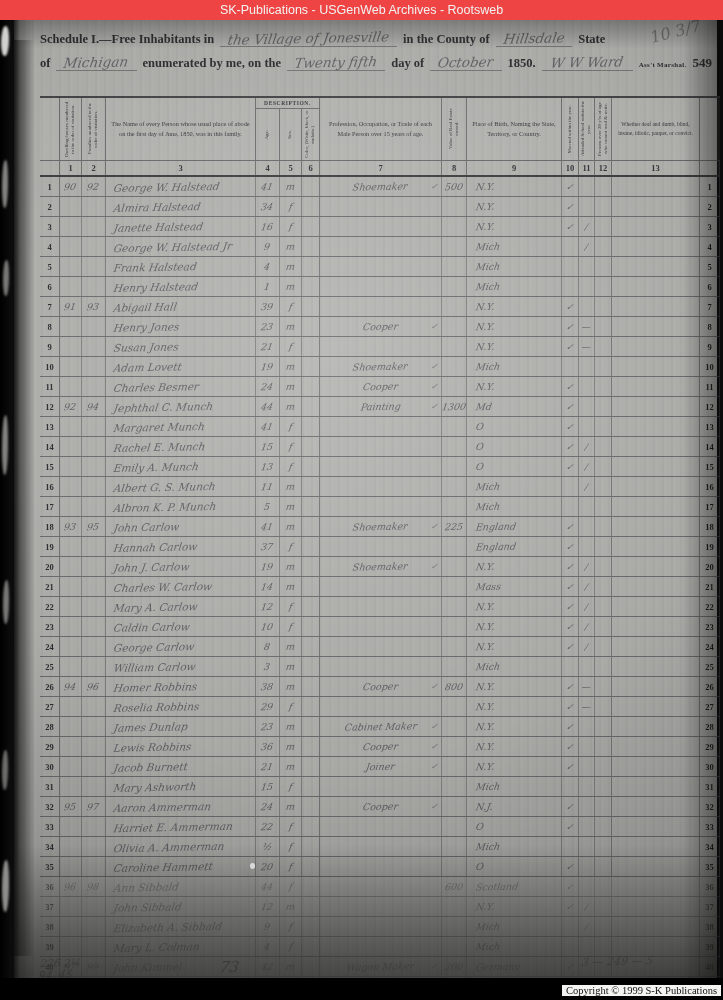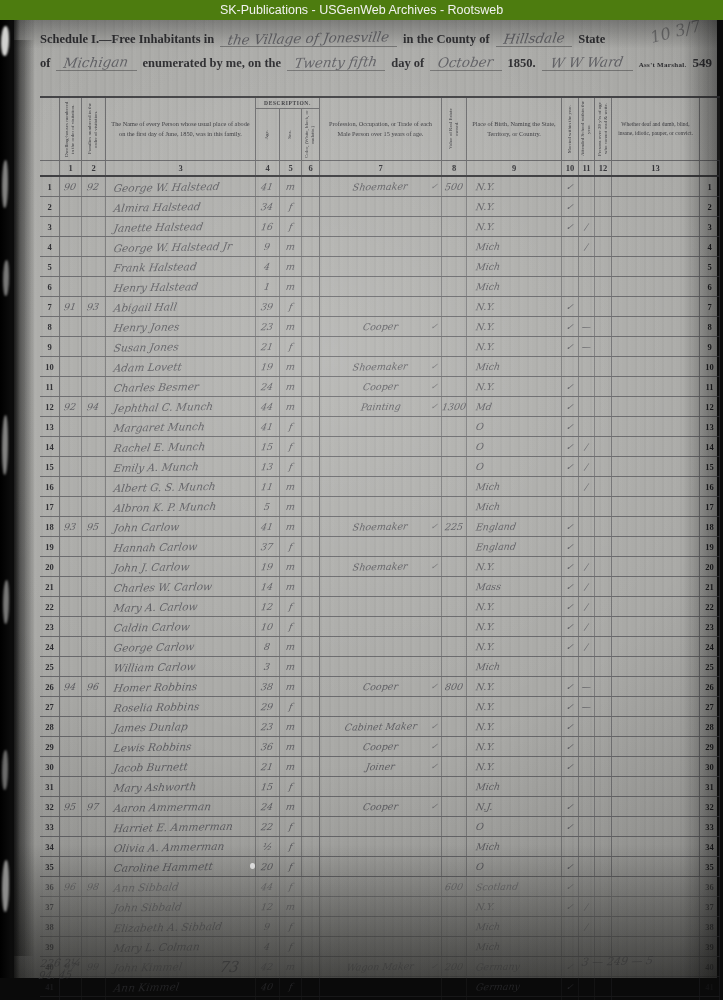--- a/index.html
+++ b/index.html
@@ -1,19 +1,19 @@
 <!DOCTYPE html>
 <html><head>
 <meta charset="utf-8">
 <style>
   html,body{margin:0;padding:0;background:#111;}
   .stage{position:relative;width:723px;height:1000px;background:#0a0a0a;overflow:hidden;
          font-family:"Liberation Serif",serif;}
   
-  .top-bar{position:absolute;left:0;top:0;width:723px;height:20px;background:#4d7c0f;
+  .top-bar{position:absolute;left:0;top:0;width:723px;height:20px;background:#ef4444;
            display:flex;align-items:center;justify-content:center;z-index:30;}
   .top-bar span{color:#f2f2f2;font-family:"Liberation Sans",sans-serif;font-size:12.5px;}
   .bottom-bar{position:absolute;left:0;bottom:0;width:723px;height:22px;background:#000;
               display:flex;align-items:center;justify-content:flex-end;z-index:30;}
   .copyright{background:#f4f4f2;color:#111;font-size:10.5px;padding:0 4px;margin:2px 2px 0 0;
              font-family:"Liberation Serif",serif;}
   
   .paper{position:absolute;left:14px;top:20px;width:703px;height:958px;
          background:
            repeating-linear-gradient(90deg, rgba(0,0,0,.025) 0 2px, rgba(255,255,255,.02) 2px 5px, transparent 5px 9px),
@@ -1578,13 +1578,16 @@
   <div class="binding">
     <div class="blob" style="left:1px;top:6px;width:8px;height:30px;"></div>
     <div class="blob" style="left:2px;top:140px;width:6px;height:48px;opacity:.55;"></div>
     <div class="blob" style="left:3px;top:240px;width:6px;height:36px;opacity:.5;"></div>
     <div class="blob" style="left:2px;top:395px;width:6px;height:60px;opacity:.55;"></div>
     <div class="blob" style="left:3px;top:560px;width:6px;height:44px;opacity:.5;"></div>
     <div class="blob" style="left:2px;top:730px;width:6px;height:40px;opacity:.45;"></div>
     <div class="blob" style="left:2px;top:840px;width:7px;height:52px;opacity:.6;"></div>
   </div>
 
+  <div class="bottom-bar">
+    <span class="copyright">Copyright © 1999 S-K Publications</span>
+  </div>
 </div>
 
 </body></html>

